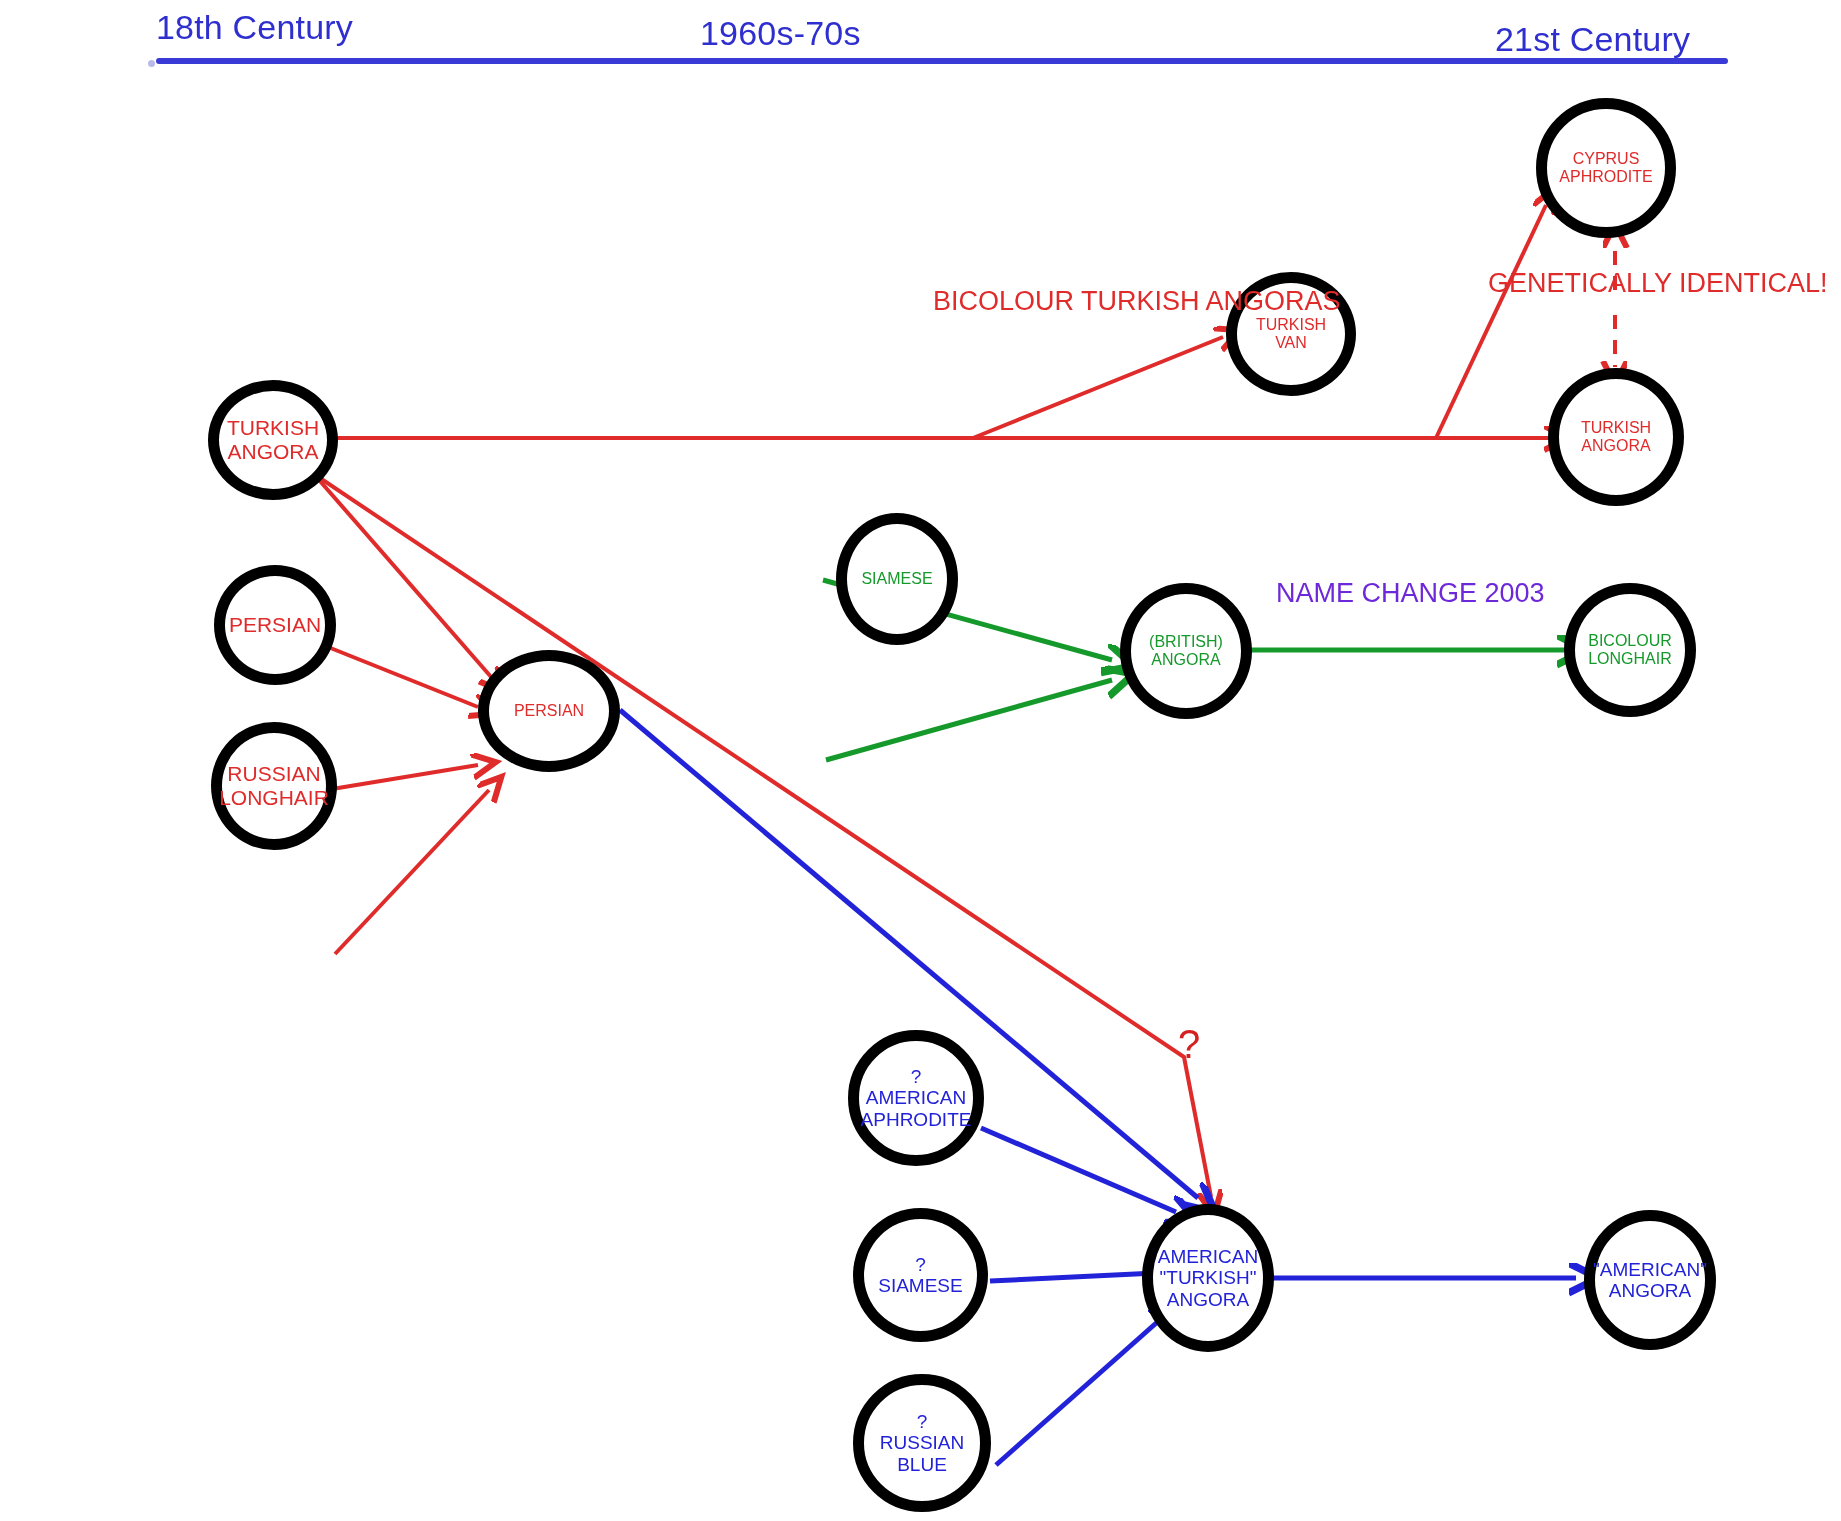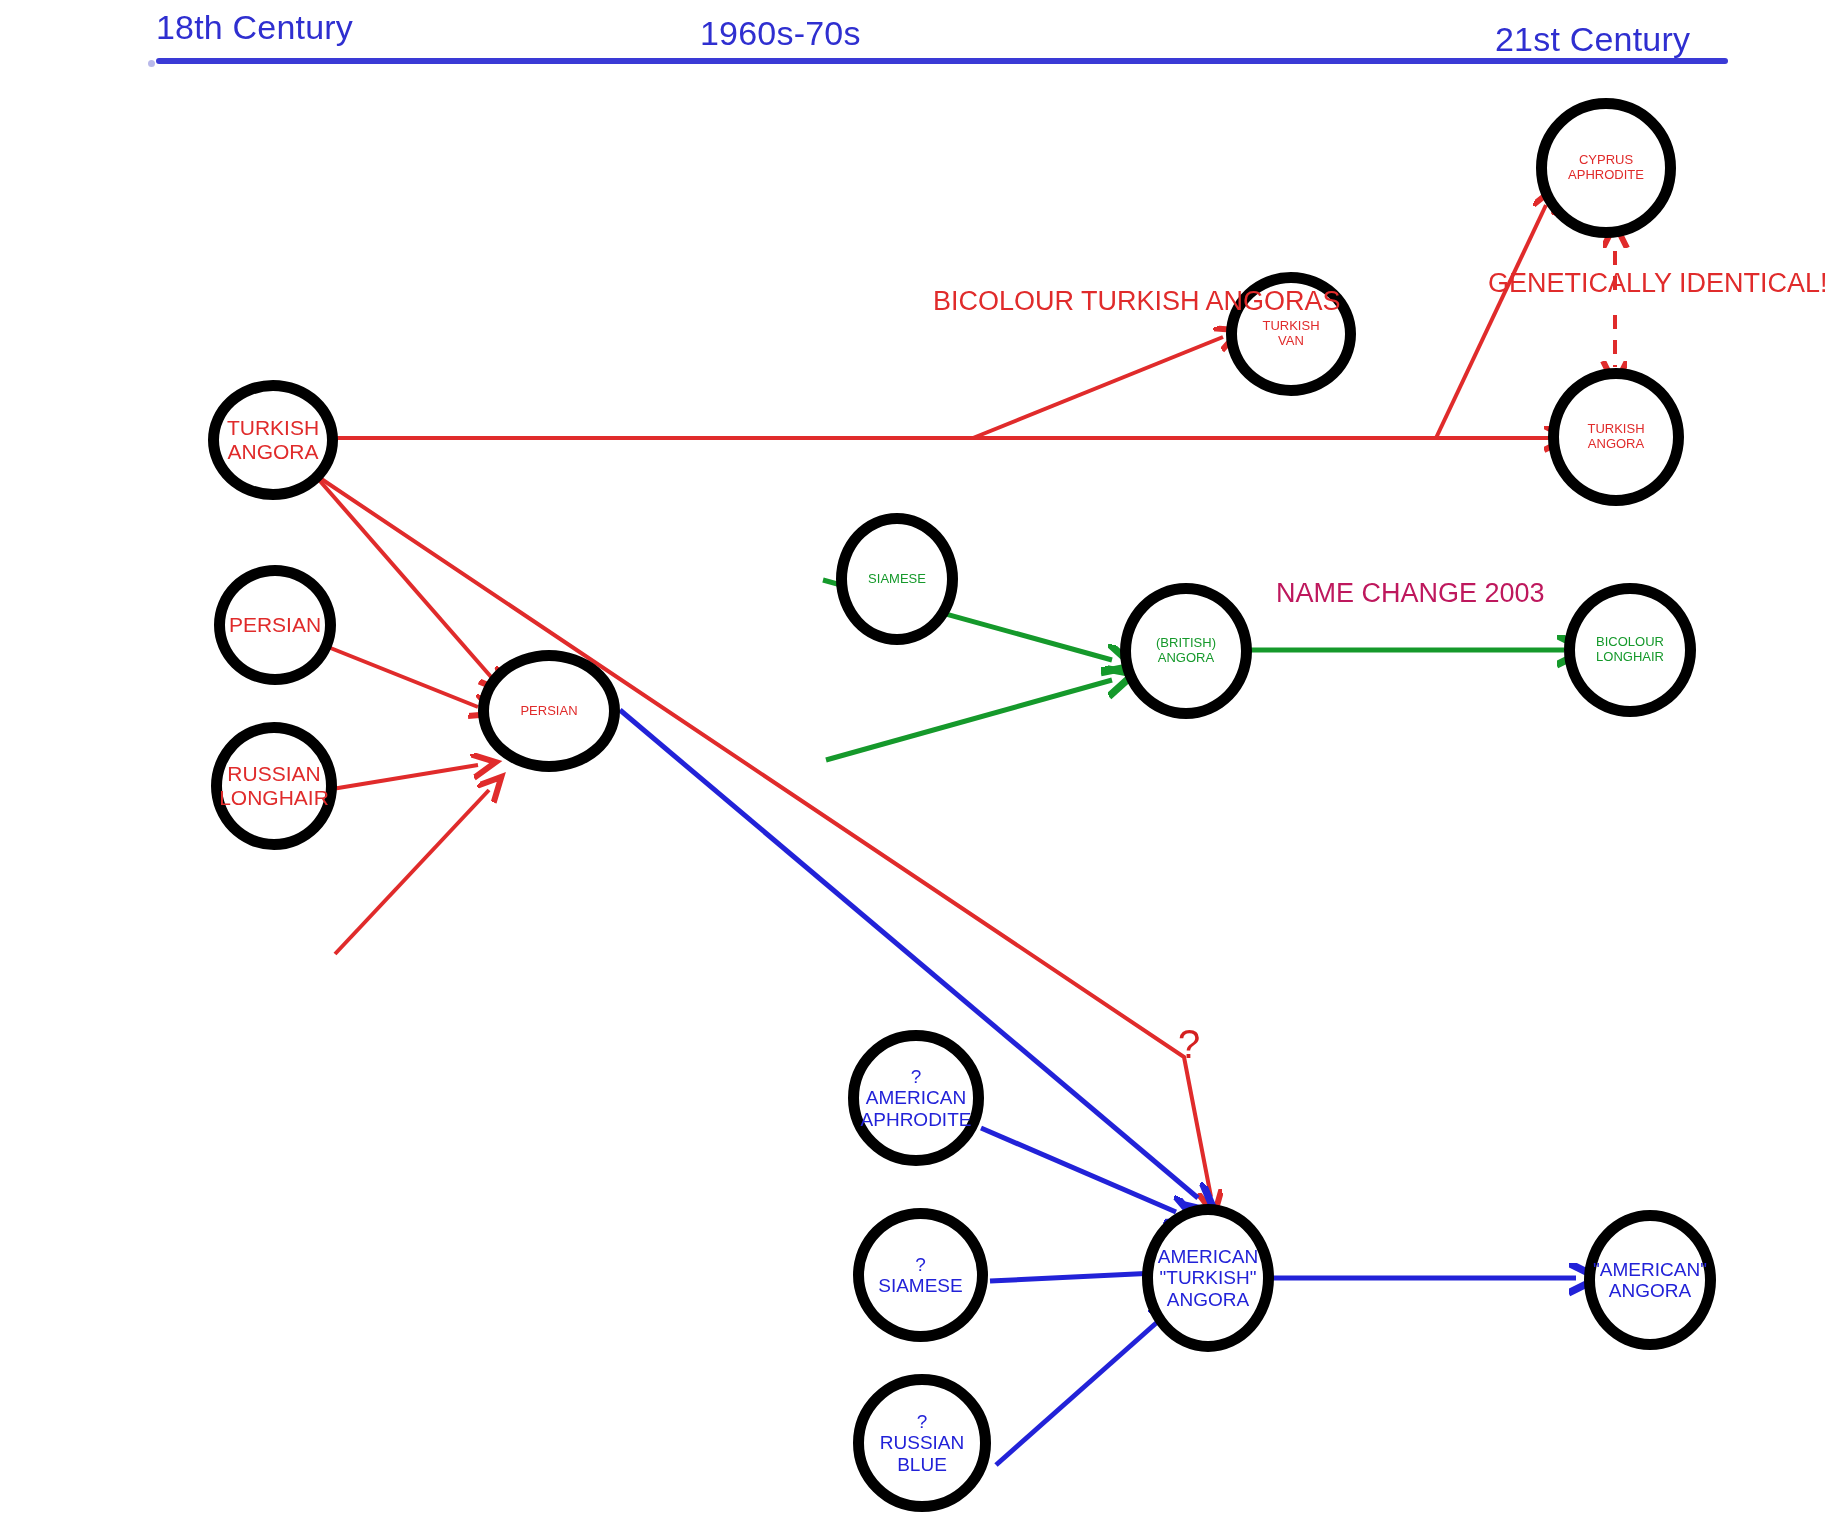--- a/index.html
+++ b/index.html
@@ -31,30 +31,30 @@
     position:absolute;border:11px solid #000;border-radius:50%;
     background:#ffffff;box-sizing:border-box;
     display:flex;align-items:center;justify-content:center;
     text-align:center;line-height:1.12;z-index:5;
   }
   .node span{display:block;white-space:nowrap;}
   .node.red{color:#e02b2b;}
   .node.green{color:#15992b;}
   .node.blue{color:#2222d8;}
   .n-lg{font-size:21px;}
-  .n-md{font-size:13px;}
+  .n-md{font-size:16px;}
   .n-sm{font-size:19px;}
 
   
   .elabel{
     position:absolute;white-space:nowrap;text-align:center;z-index:6;
     line-height:1.18;background:transparent;
   }
   .elabel.red{color:#e02b2b;}
-  .elabel.green{color:#be185d;}
+  .elabel.green{color:#6d28d9;}
   .qmark{position:absolute;color:#d42020;font-size:40px;z-index:6;}
 </style>
 </head>
 <body>
 
 <div id="stage">
 
   <div class="era" style="left:148px;top:8px;">18th Century</div>
   <div class="era" style="left:692px;top:14px;">1960s-70s</div>
   <div class="era" style="left:1487px;top:8px;margin-top:12px;">21st Century</div>

